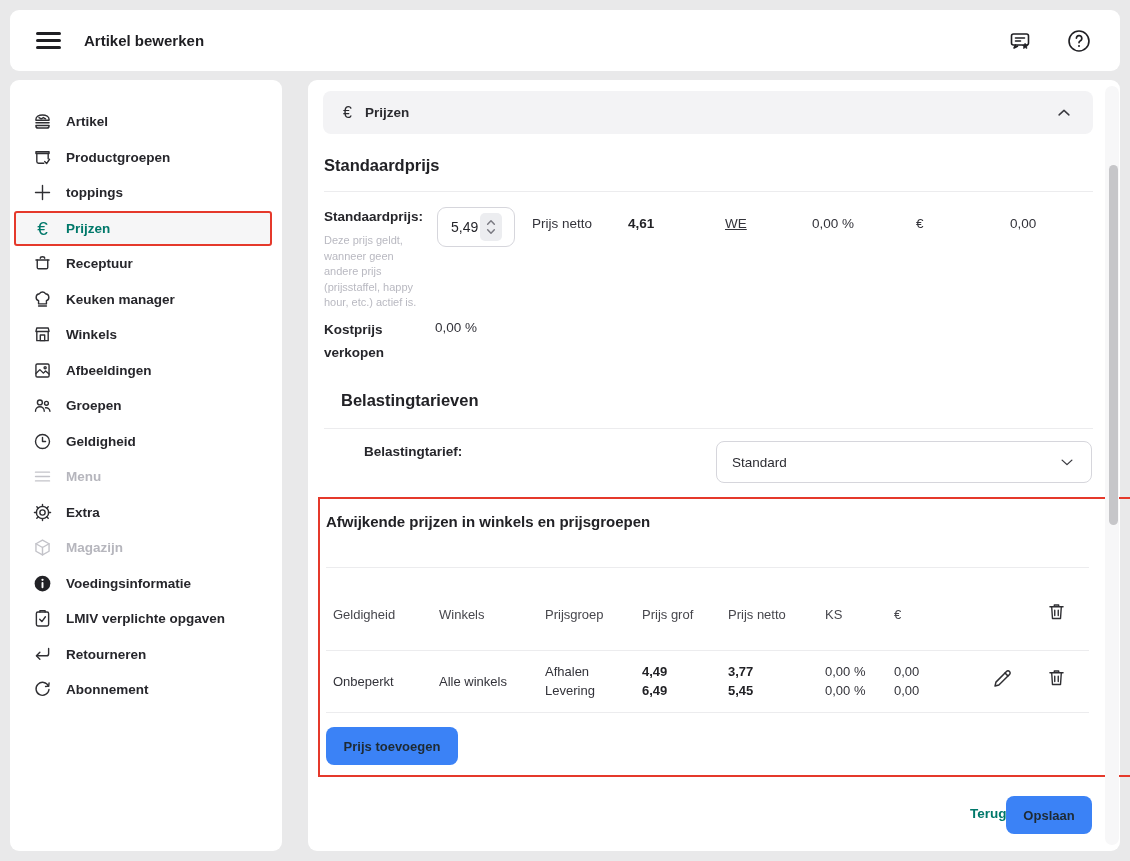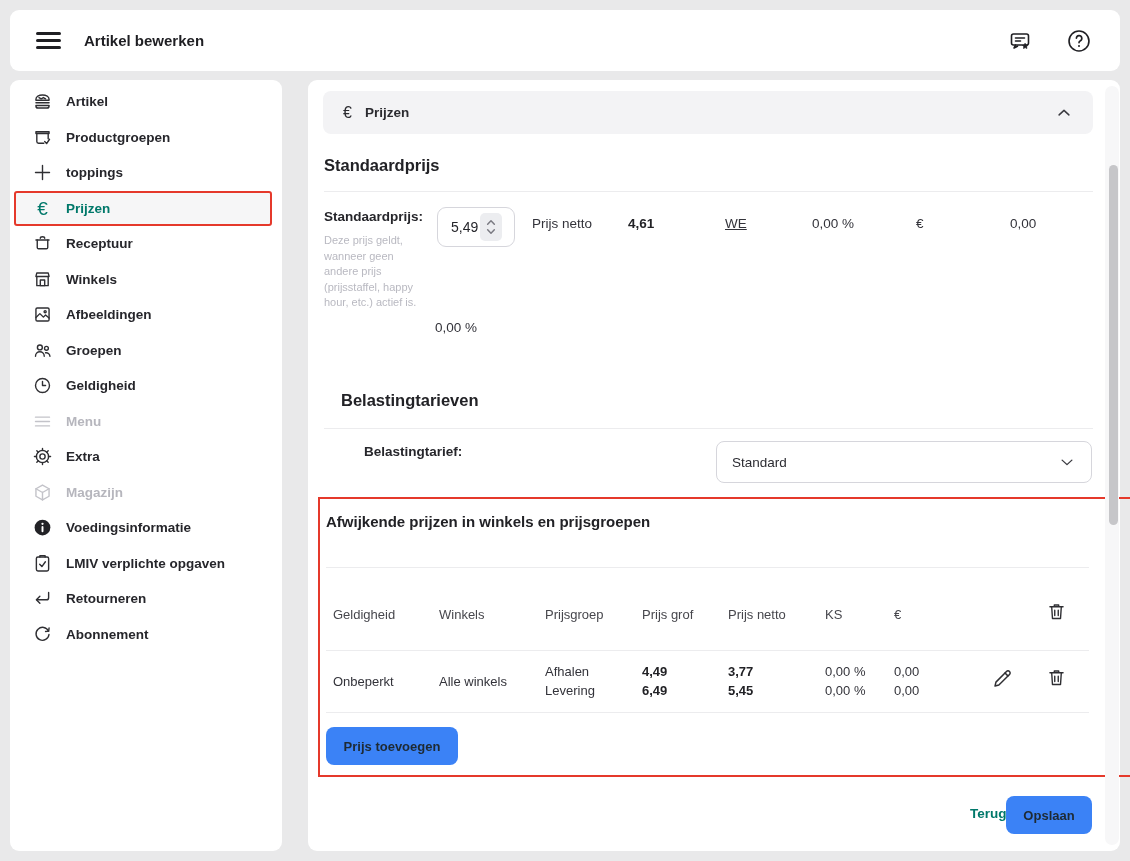--- a/index.html
+++ b/index.html
@@ -15,21 +15,21 @@
 
   
   .topbar { left:10px; top:10px; width:1110px; height:61px; display:flex; align-items:center; }
   .hamburger { margin-left:26px; width:25px; height:17px; display:flex; flex-direction:column; justify-content:space-between; cursor:pointer; }
   .hamburger span { display:block; height:3.4px; background:#1f1f23; border-radius:2px; }
   .topbar h1 { margin-left:23px; font-size:15px; font-weight:700; color:#1f1f23; }
   .topbar-icons { margin-left:auto; margin-right:28px; display:flex; align-items:center; gap:34px; }
   .topbar-icons svg { display:block; }
 
   
-  .sidebar { left:10px; top:80px; width:272px; height:771px; padding-top:4px; overflow:hidden; }
+  .sidebar { left:10px; top:80px; width:272px; height:771px; padding-top:24px; overflow:hidden; }
   .side-item { height:35.5px; display:flex; align-items:center; padding-left:22px; gap:13px; cursor:pointer; }
   .side-item .lbl { font-size:13.5px; font-weight:700; color:#26262b; }
   .side-item .ic { width:21px; height:21px; display:flex; align-items:center; justify-content:center; flex:none; }
   .side-item.disabled .lbl { color:#b6b6bd; }
   .side-item.active { background:#f6f6f7; border:2px solid #e5392b; border-radius:3px; margin-left:4px; margin-right:10px; padding-left:16px; }
   .side-item.active .lbl { color:#00786a; }
   .icon-euro { font-size:19px; line-height:1; color:#00786a; font-weight:400; }
 
   
   .main { left:308px; top:80px; width:812px; height:771px; }
@@ -146,20 +146,29 @@
     <span class="ic">
       <svg width="21" height="21" viewBox="0 0 24 24" fill="none" stroke="#2f2f33" stroke-width="1.6" stroke-linecap="round" stroke-linejoin="round">
         <path d="M9.5 6a2.5 1.7 0 0 1 5 0"></path>
           <path d="M4.5 8h15"></path>
           <path d="M6 8v8.5A1.5 1.5 0 0 0 7.5 18h9a1.5 1.5 0 0 0 1.5-1.5V8"></path>
       </svg>
     </span>
     <span class="lbl">Receptuur</span>
   </div>
 
+  <div class="side-item">
+    <span class="ic">
+      <svg width="21" height="21" viewBox="0 0 24 24" fill="none" stroke="#2f2f33" stroke-width="1.6" stroke-linecap="round" stroke-linejoin="round">
+        <path d="M7.5 13.2A4 4 0 0 1 8.6 5.4a4 4 0 0 1 6.8 0 4 4 0 0 1 1.1 7.8V17h-9z"></path>
+          <path d="M7.5 19.5h9"></path>
+      </svg>
+    </span>
+    <span class="lbl">Keuken manager</span>
+  </div>
 
   <div class="side-item">
     <span class="ic">
       <svg width="21" height="21" viewBox="0 0 24 24" fill="none" stroke="#2f2f33" stroke-width="1.6" stroke-linecap="round" stroke-linejoin="round">
         <path d="M4.5 8.5l1-4h13l1 4z"></path>
           <path d="M5.5 8.5V19h13V8.5"></path>
           <rect x="9.5" y="12.5" width="5" height="6.5"></rect>
       </svg>
     </span>
     <span class="lbl">Winkels</span>
@@ -299,20 +308,21 @@
     </span>
   </div>
 
   <span class="val abs" style="left:224px; top:136px;">Prijs netto</span>
   <span class="val b abs" style="left:320px; top:136px;">4,61</span>
   <span class="val abs" style="left:417px; top:136px;text-decoration:underline;">WE</span>
   <span class="val abs" style="left:504px; top:136px;">0,00 %</span>
   <span class="val abs" style="left:608px; top:136px;">€</span>
   <span class="val abs" style="left:702px; top:136px;">0,00</span>
 
+  <div class="lab abs" style="left:16px; top:238px; width:92px; line-height:23px;">Kostprijs verkopen</div>
   <span class="val abs" style="left:127px; top:240px;">0,00 %</span>
 
   <h2 class="sect abs" style="left:33px; top:311px;text-align:right;">Belastingtarieven</h2>
   <div class="divider" style="top:348px;"></div>
 
   <div class="lab abs" style="left:16px; top:364px;padding-left:40px;">Belastingtarief:</div>
   <div class="select abs">
     <span class="v">Standard</span>
     <svg width="18" height="18" viewBox="0 0 24 24" fill="none" stroke="#3a3a40" stroke-width="1.8" stroke-linecap="round" stroke-linejoin="round">
       <path d="M5.5 9.5L12 15.5l6.5-6"></path>

